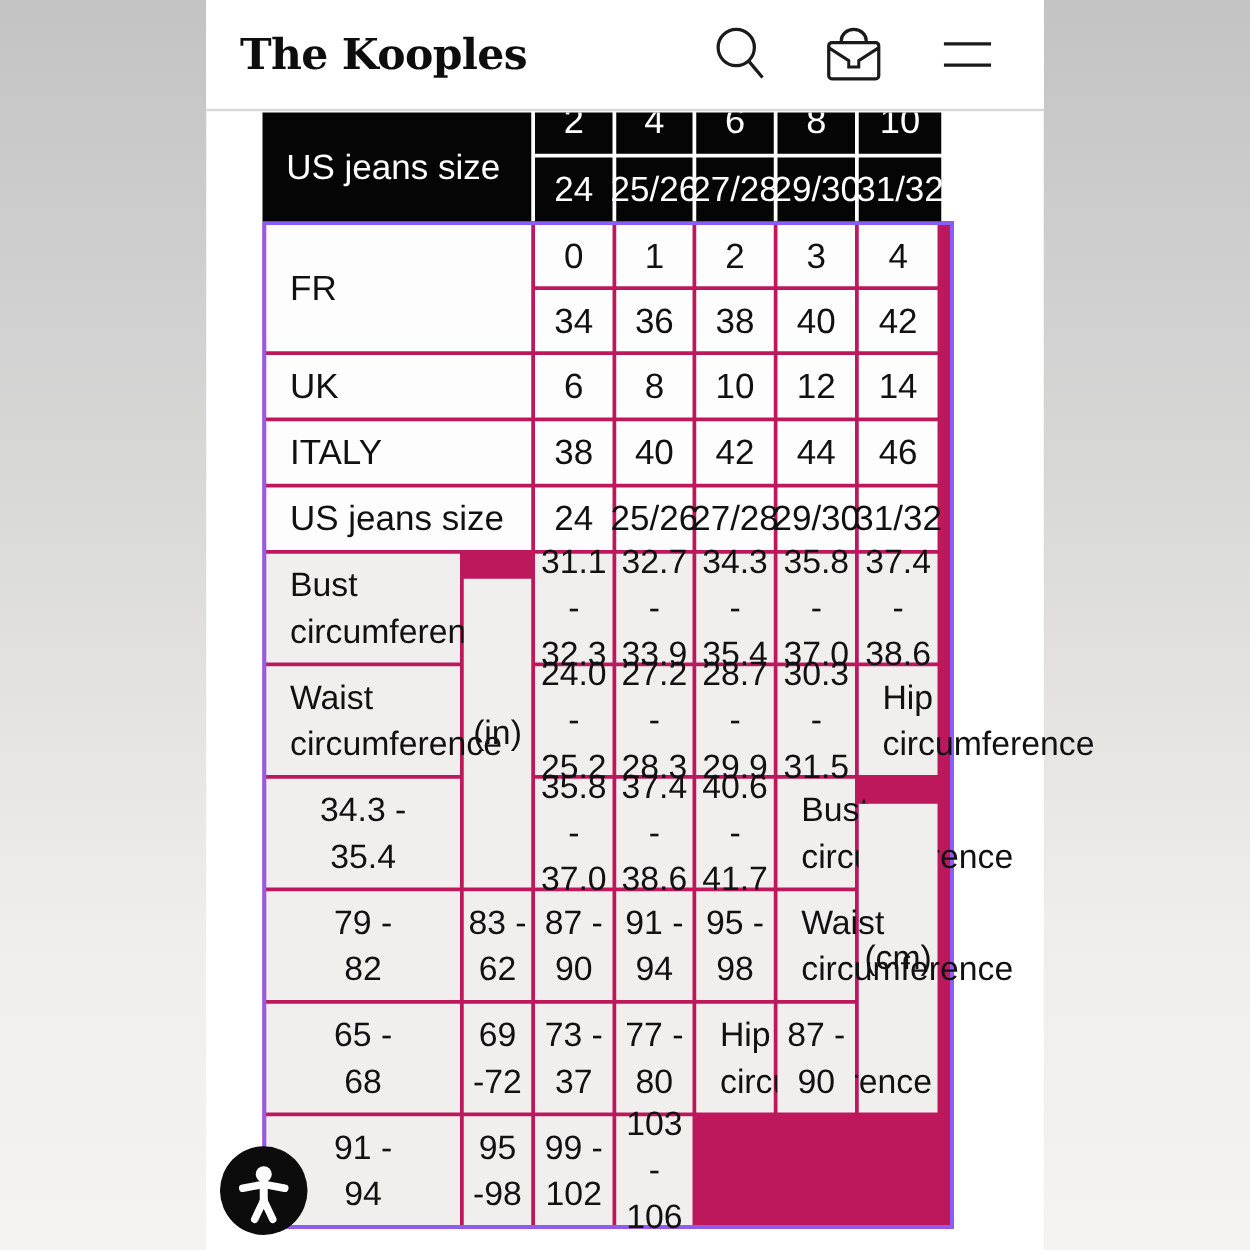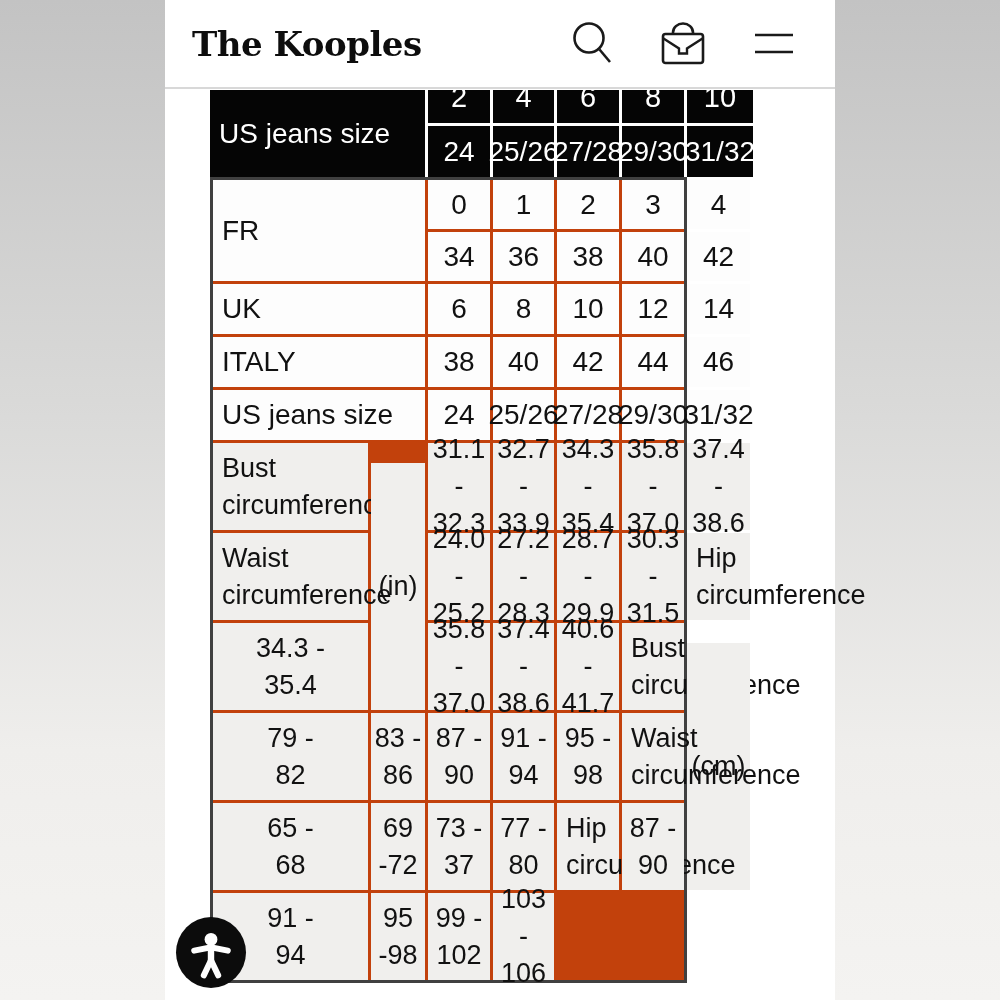--- a/index.html
+++ b/index.html
@@ -34,46 +34,46 @@
   .icon-bag { margin-left:44px; }
   .icon-menu { margin-left:48px; margin-right:42px; }
   .hdr-divider { height:2px; background:#d8d8d8; }
   
   .tbl-wrap { margin-left:45px; margin-top:1px; }
   .c {
     display:flex; align-items:center; justify-content:center;
     font-size:28px; color:#111;
     text-align:center;
   }
-  .lab { justify-content:flex-start; padding-left:9px; text-align:left; }
+  .lab { justify-content:flex-start; padding-left:19px; text-align:left; }
   .m { white-space:pre-line; font-size:27px; line-height:37px; }
   .sp2 { grid-column:span 2; }
   .rsp2 { grid-row:span 2; }
   .rsp3 { grid-row:span 3;margin-top:20px; }
   
   .bh {
     width:543px;
     display:grid;
     grid-template-columns:215px 62px 61px 62px 62px 66px;
     grid-template-rows:33px 51px;
     gap:3px;
     background:#ffffff;
   }
   .bh .c { background:#050505; color:#fff; }
   .bh .clip { align-items:flex-start; overflow:hidden; }
   .bh .clip span { display:block; font-size:29px; line-height:29px; margin-top:-7px; }
   
   .tb {
-    width:477px;
+    width:553px;
     display:grid;
     grid-template-columns:155px 54px 62px 61px 62px 62px 63px;
     grid-template-rows:49px 49px 50px 50px 50px 87px 87px 87px 87px 87px 87px;
     gap:3px;
-    background:#c2410c;
-    border:3px solid #404040;
+    background:#be185d;
+    border:3px solid #8b5cf6;
   }
   .tb .c { background:#fdfdfd; }
   .tb .c.g { background:#f0efed; }
   
   .a11y-btn {
     position:absolute;
     left:11px; top:917px;
     width:70px; height:71px;
     border-radius:50%;
     background:#0c0c0c;
@@ -210,21 +210,21 @@
 38.6</div>
       <div class="c m g">40.6 -
 41.7</div>
 
       <div class="c lab m g">Bust
 circumference</div>
       <div class="c m g rsp3">(cm)</div>
       <div class="c m g">79 -
 82</div>
       <div class="c m g">83 -
-86</div>
+62</div>
       <div class="c m g">87 -
 90</div>
       <div class="c m g">91 -
 94</div>
       <div class="c m g">95 -
 98</div>
 
       <div class="c lab m g">Waist
 circumference</div>
       <div class="c m g">65 -

